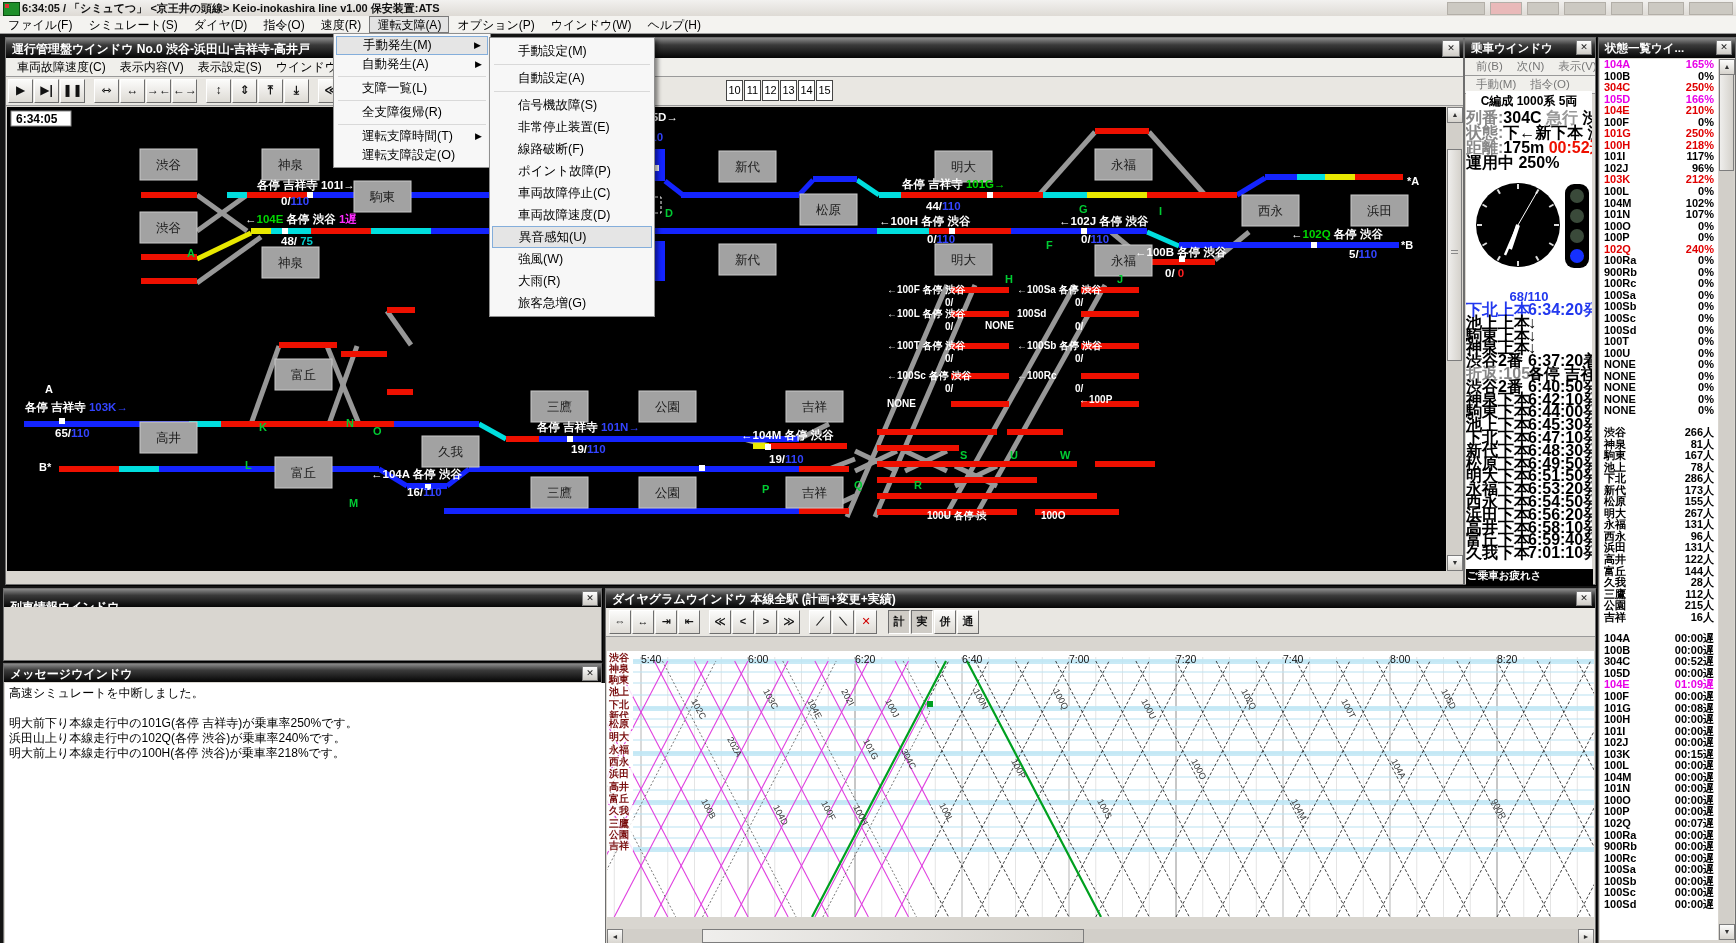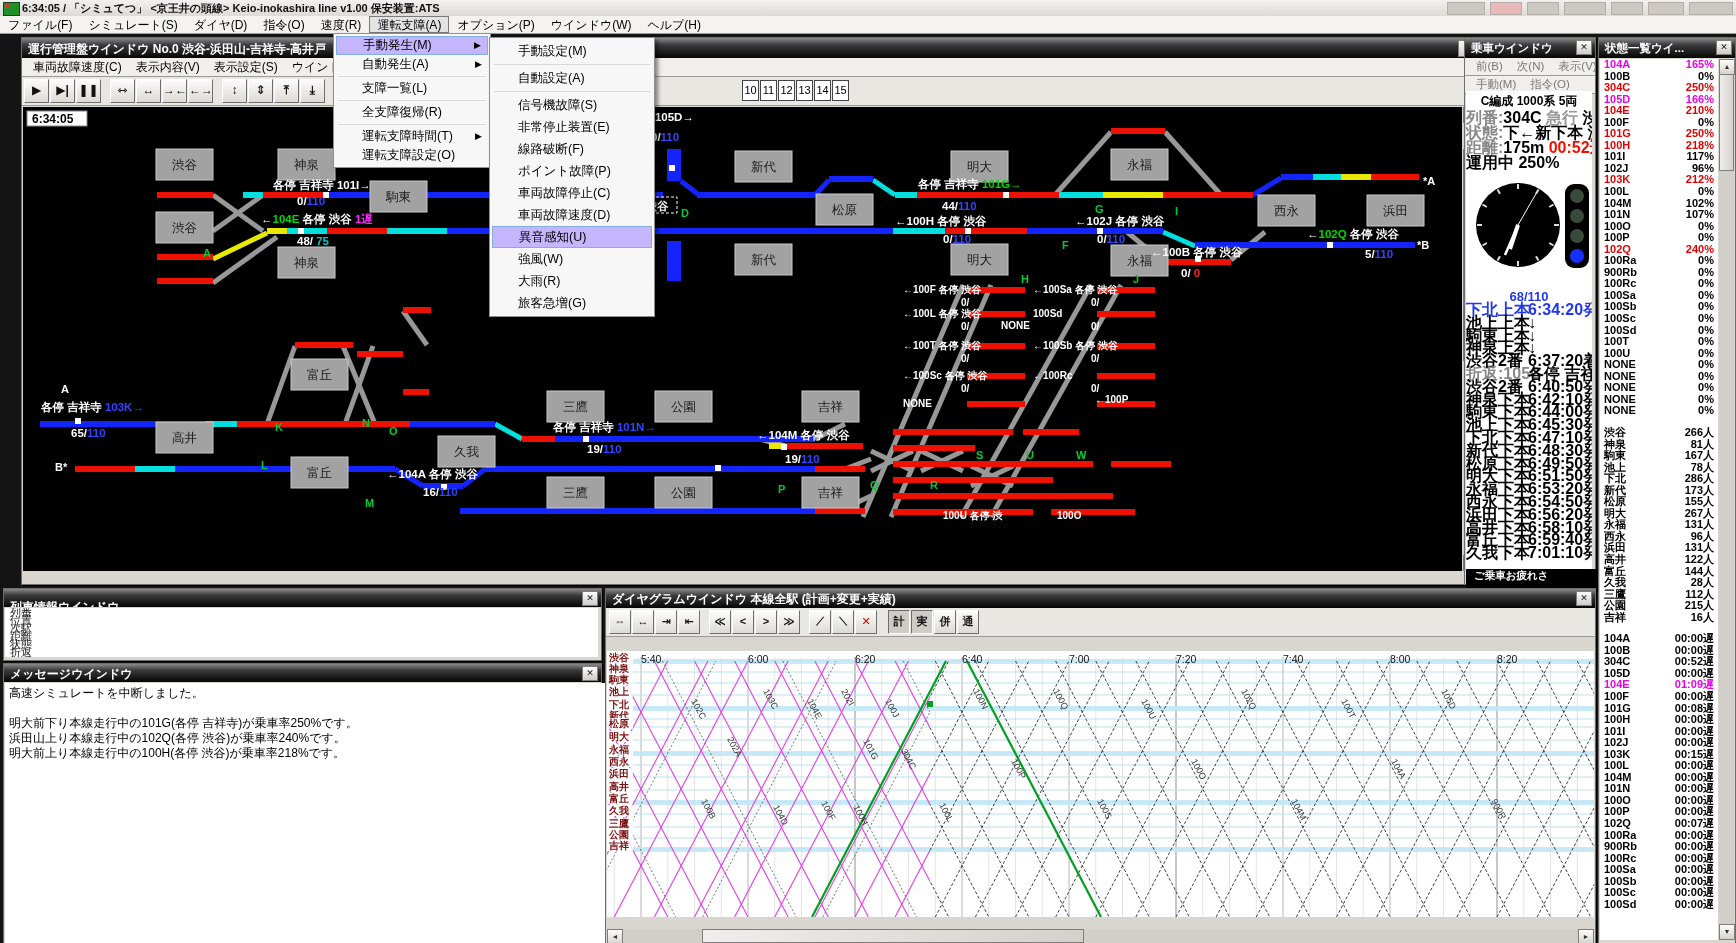--- a/index.html
+++ b/index.html
@@ -30,21 +30,21 @@
   .tbtn.sm{width:20px;font-size:11px}
   .tbtn.on{background:#cfccc6;border-color:#6f6f6f #fff #fff #6f6f6f}
   .numbox{display:inline-block;width:15px;height:19px;background:#fff;border:1px solid #444;
     font-size:11px;text-align:center;line-height:19px;margin-right:1px;vertical-align:top;margin-top:1px}
   
   .popup{position:absolute;background:#f7f7f7;border:1px solid #8f8f8f;box-shadow:3px 3px 4px rgba(0,0,0,.45);
     font-size:12.5px;color:#000;padding:2px;z-index:50}
   .pitem{position:relative;height:19px;line-height:19px;padding:0 22px 0 26px;white-space:nowrap}
   .pitem.tall{height:22px;line-height:22px}
   .pitem .arrow{position:absolute;right:6px;top:0;font-size:9px}
-  .pitem.hl{background:#c4b5fd;border:1px solid #84aedb;height:17px;line-height:17px}
+  .pitem.hl{background:#e5e5e5;border:1px solid #84aedb;height:17px;line-height:17px}
   .pitem.tall.hl{height:20px;line-height:20px}
   .psep{border-top:1px solid #d9d9d9;margin:2px 2px}
   
   #boardcanvas{background:#000}
   .scroll{position:absolute;background:#d2cfc9}
   .sbtn{position:absolute;width:14px;height:14px;background:linear-gradient(#fcfcfb,#d6d3cd);
     border:1px solid #7d7d7d;font-size:7px;text-align:center;line-height:13px;color:#333}
   .sthumb{position:absolute;background:linear-gradient(90deg,#efeeec,#d4d1cb);border:1px solid #7d7d7d}
   
   .ridehead{font-size:12px;font-weight:bold;text-align:center;padding-top:2px}
@@ -96,21 +96,21 @@
     <div class="pitem tall">線路破断(F)</div>
     <div class="pitem tall">ポイント故障(P)</div>
     <div class="pitem tall">車両故障停止(C)</div>
     <div class="pitem tall">車両故障速度(D)</div>
     <div class="pitem tall hl">異音感知(U)</div>
     <div class="pitem tall">強風(W)</div>
     <div class="pitem tall">大雨(R)</div>
     <div class="pitem tall">旅客急増(G)</div>
   </div>
 
-<div class="win" style="left:21px;top:37px;width:1457px;height:546px">
+<div class="win" style="left:5px;top:37px;width:1457px;height:546px">
   <div class="wtitle">
     <span>運行管理盤ウインドウ No.0 渋谷-浜田山-吉祥寺-高井戸</span>
     <span class="closebtn">✕</span>
   </div>
   <div class="innermenu" id="boardmenu"><span class="mi">車両故障速度(C)</span><span class="mi">表示内容(V)</span><span class="mi">表示設定(S)</span><span class="mi">ウインドウ(W)</span></div>
   <div class="toolrow" id="boardtools"><span class="tbtn">▶</span><span class="tbtn">▶|</span><span class="tbtn">❚❚</span><span class="tbtn" style="margin-left: 8px;">⇿</span><span class="tbtn">↔</span><span class="tbtn">→←</span><span class="tbtn">←→</span><span class="tbtn" style="margin-left: 8px;">↕</span><span class="tbtn">⇕</span><span class="tbtn">⤒</span><span class="tbtn">⤓</span><span class="tbtn" style="margin-left: 8px;">≪</span><span class="tbtn">&lt;</span><span class="tbtn">&gt;</span><span style="margin-left: 330px;"><span class="numbox">10</span><span class="numbox">11</span><span class="numbox">12</span><span class="numbox">13</span><span class="numbox">14</span><span class="numbox">15</span></span></div>
   <div class="abs" id="boardcanvas" style="left:1px;top:69px;width:1439px;height:464px"><svg width="1439" height="464" viewBox="8 108 1439 464" xmlns="http://www.w3.org/2000/svg">
         <rect x="8" y="108" width="1439" height="464" fill="#000"></rect>
         <line x1="198" y1="196" x2="248" y2="232" stroke="#989898" stroke-width="5"></line>
         <line x1="198" y1="232" x2="248" y2="196" stroke="#989898" stroke-width="5"></line>
@@ -433,21 +433,21 @@
         <line x1="33.999999999999986" y1="23.82308546376022" x2="31.499999999999982" y2="19.492958444838024" stroke="#ddd" stroke-width="2"></line>
         <line x1="52" y1="55" x2="44" y2="79" stroke="#fff" stroke-width="4"></line>
         <line x1="52" y1="55" x2="39" y2="85" stroke="#fff" stroke-width="2.5"></line>
         <line x1="52" y1="55" x2="71" y2="22" stroke="#fff" stroke-width="1"></line>
         <rect x="99" y="14" width="24" height="84" rx="9" fill="#000"></rect>
         <circle cx="111" cy="26" r="7" fill="#3a4a3a"></circle>
         <circle cx="111" cy="46" r="7" fill="#3a4a3a"></circle>
         <circle cx="111" cy="66" r="7" fill="#3a4a3a"></circle>
         <circle cx="111" cy="86" r="7" fill="#1530ff"></circle>
       </svg><div style="text-align:center;font-size:13px;font-weight:bold" class="blue">68/110</div><div class="riderow" style="line-height:12.8px;color:#2238ee"><span>下北上本</span><span style="position:absolute;left:62px">6:34:20発</span></div><div class="riderow" style="line-height:12.8px;"><span>池上上本</span><span style="position:absolute;left:62px">↓</span></div><div class="riderow" style="line-height:12.8px;"><span>駒東上本</span><span style="position:absolute;left:62px">↓</span></div><div class="riderow" style="line-height:12.8px;"><span>神泉上本</span><span style="position:absolute;left:62px">↓</span></div><div class="riderow" style="line-height:12.8px;"><span>渋谷2番</span><span style="position:absolute;left:62px">6:37:20着</span></div><div class="riderow" style="line-height:12.8px;"><span class="lab">折返:105C</span><span style="position:absolute;left:62px">各停 吉祥寺</span></div><div class="riderow" style="line-height:12.8px;"><span>渋谷2番</span><span style="position:absolute;left:62px">6:40:50発</span></div><div class="riderow" style="line-height:12.8px;"><span>神泉下本</span><span style="position:absolute;left:62px">6:42:10発</span></div><div class="riderow" style="line-height:12.8px;"><span>駒東下本</span><span style="position:absolute;left:62px">6:44:00発</span></div><div class="riderow" style="line-height:12.8px;"><span>池上下本</span><span style="position:absolute;left:62px">6:45:30発</span></div><div class="riderow" style="line-height:12.8px;"><span>下北下本</span><span style="position:absolute;left:62px">6:47:10発</span></div><div class="riderow" style="line-height:12.8px;"><span>新代下本</span><span style="position:absolute;left:62px">6:48:30発</span></div><div class="riderow" style="line-height:12.8px;"><span>松原下本</span><span style="position:absolute;left:62px">6:49:50発</span></div><div class="riderow" style="line-height:12.8px;"><span>明大下本</span><span style="position:absolute;left:62px">6:51:50発</span></div><div class="riderow" style="line-height:12.8px;"><span>永福下本</span><span style="position:absolute;left:62px">6:53:20発</span></div><div class="riderow" style="line-height:12.8px;"><span>西永下本</span><span style="position:absolute;left:62px">6:54:50発</span></div><div class="riderow" style="line-height:12.8px;"><span>浜田下本</span><span style="position:absolute;left:62px">6:56:20発</span></div><div class="riderow" style="line-height:12.8px;"><span>高井下本</span><span style="position:absolute;left:62px">6:58:10発</span></div><div class="riderow" style="line-height:12.8px;"><span>富丘下本</span><span style="position:absolute;left:62px">6:59:40発</span></div><div class="riderow" style="line-height:12.8px;"><span>久我下本</span><span style="position:absolute;left:62px">7:01:10発</span></div></div>
-  <div class="abs" style="left:1px;top:531px;width:126px;height:23px;background:#000;color:#fff;font-size:10.5px;font-weight:bold;padding-left:8px;line-height:13px">ご乗車お疲れさ</div>
+  <div class="abs" style="left:1px;top:531px;width:126px;height:16px;background:#000;color:#fff;font-size:10.5px;font-weight:bold;padding-left:1px;line-height:13px">ご乗車お疲れさ</div>
 </div>
 
 <div class="win" style="left:1598px;top:37px;width:136px;height:905px">
   <div class="wtitle" style="font-size:11.5px">
     <span>状態一覧ウイ...</span>
     <span class="closebtn" style="width:14px;height:13px;line-height:12px">✕</span>
   </div>
   <div class="abs" id="statusbody" style="left:1px;top:21px;width:118px;height:881px;background:#fff;overflow:hidden">
       <div class="srow c-m">
         <span>104A</span>
@@ -745,28 +745,20 @@
     <div class="sthumb" style="left:0;top:15px;width:13px;height:95px"></div>
     <div class="sbtn" style="left:0;bottom:0;top:auto">▼</div>
   </div>
 </div>
 
 <div class="win" style="left:3px;top:588px;width:597px;height:71px">
   <div class="wtitle" style="height:18px;padding-top:10px">
     <span>列車情報ウインドウ</span>
     <span class="closebtn" style="width:14px;height:13px;line-height:12px">✕</span>
   </div>
-  <div class="abs" id="infobody" style="left:1px;top:19px;width:593px;height:49px;background:#fff;overflow:hidden">
-      <div class="inforow" style="line-height:8px;font-size:11px">列番</div>
-      <div class="inforow" style="line-height:8px;font-size:11px">位置</div>
-      <div class="inforow" style="line-height:8px;font-size:11px">次駅</div>
-      <div class="inforow" style="line-height:8px;font-size:11px">距離</div>
-      <div class="inforow" style="line-height:8px;font-size:11px">状態</div>
-      <div class="inforow" style="line-height:8px;font-size:11px">折返</div>
-    </div>
 </div>
 
 <div class="win" style="left:3px;top:663px;width:597px;height:280px">
   <div class="wtitle" style="height:18px;padding-top:2px">
     <span>メッセージウインドウ</span>
     <span class="closebtn" style="width:14px;height:13px;line-height:12px">✕</span>
   </div>
   <div class="abs" id="msgbody" style="left:1px;top:19px;width:593px;height:259px;background:#fff;overflow:hidden;padding:3px 4px">
       <div class="msgline">高速シミュレートを中断しました。</div>
       <div class="msgline">&nbsp;</div>

